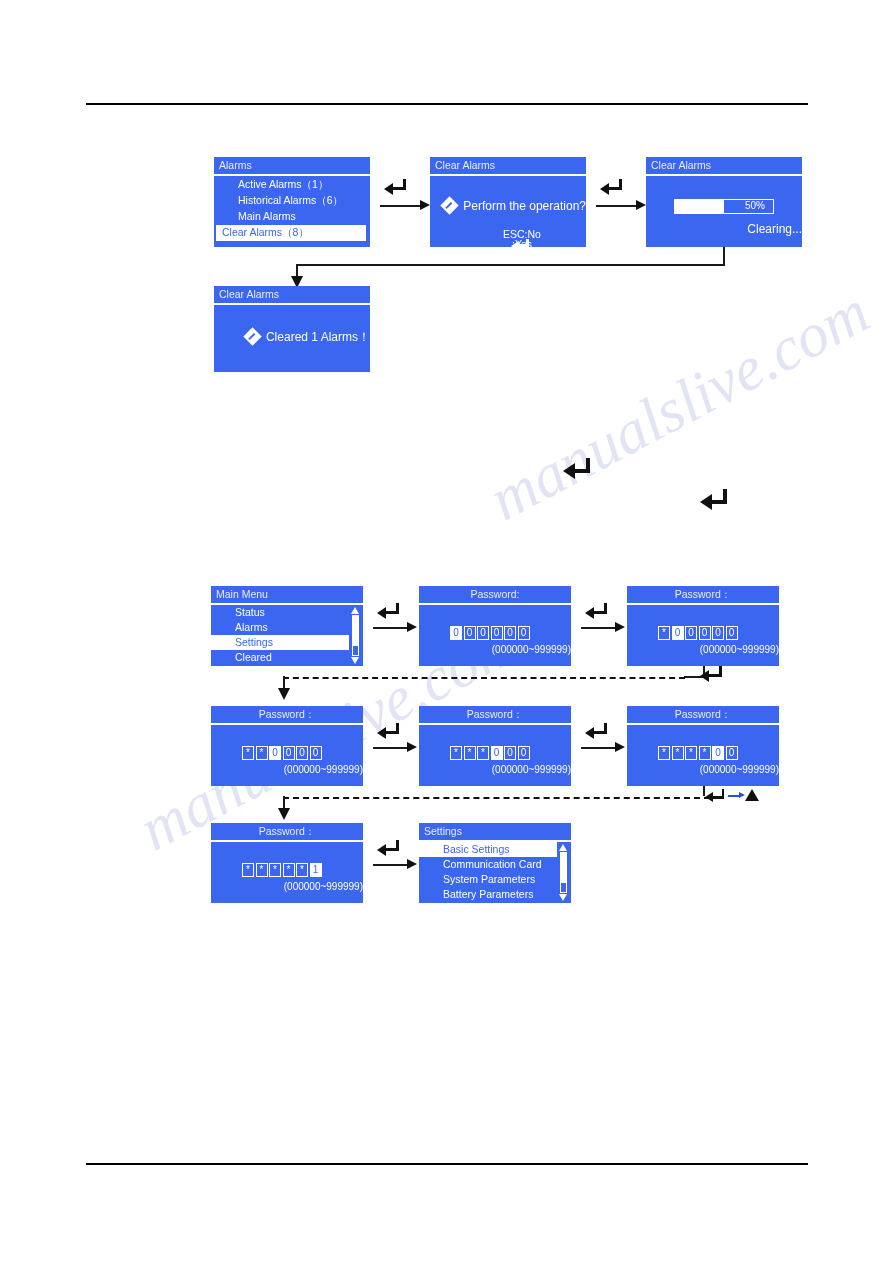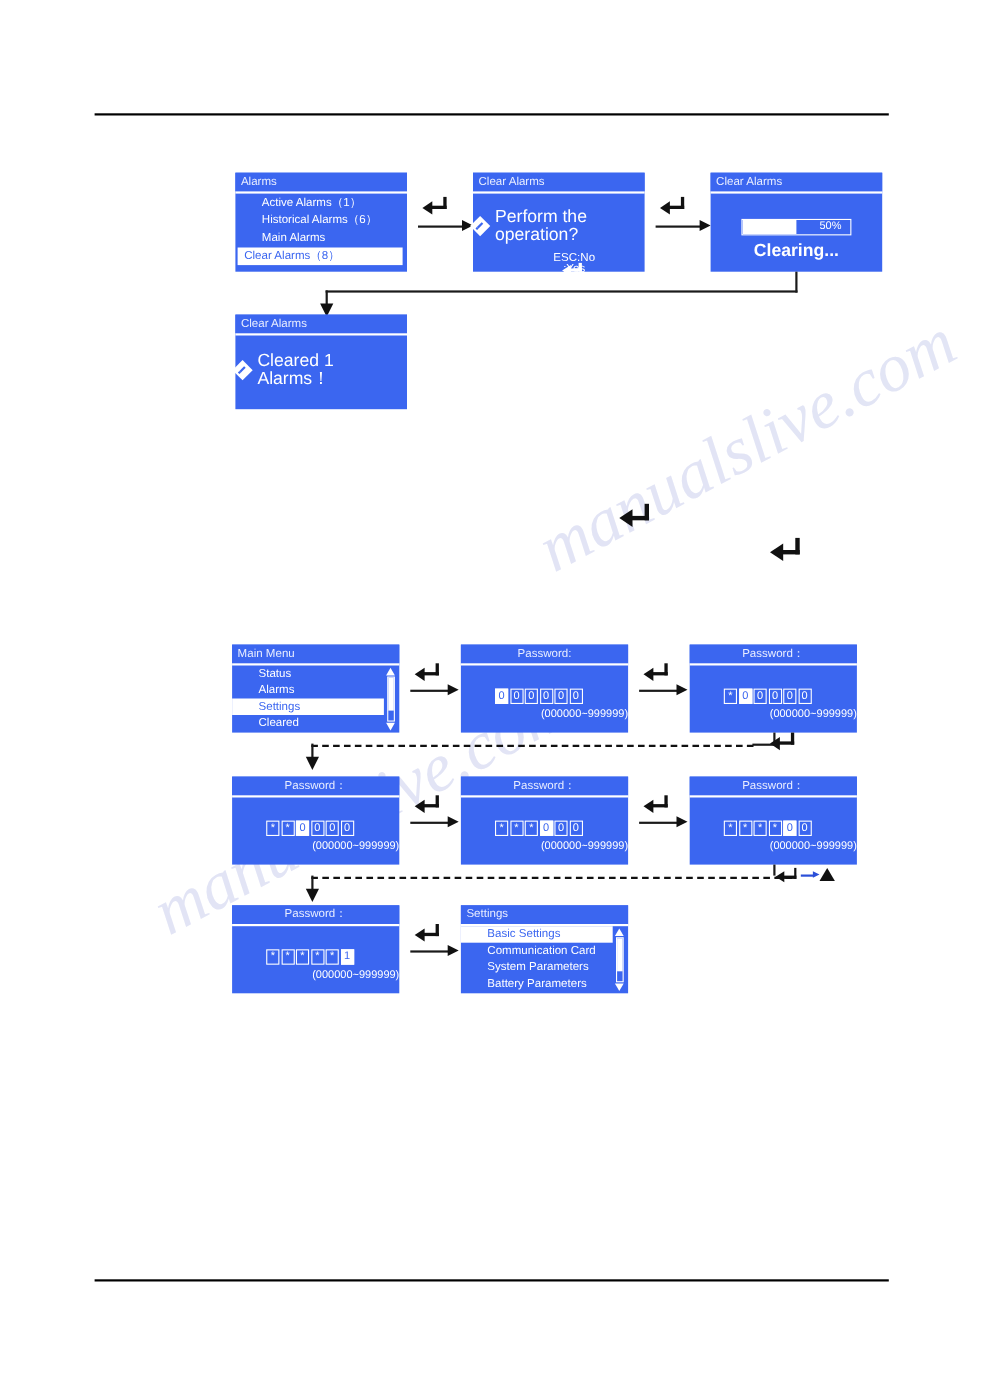--- a/index.html
+++ b/index.html
@@ -50,22 +50,22 @@
     border:1px solid #ffffff;box-sizing:border-box;
   }
   .sbar .thumb{position:absolute;left:2px;right:2px;background:#ffffff;}
   .sbar .ar{position:absolute;left:0;width:0;height:0;}
   .sbar .ar.up{top:0;border-left:4.5px solid transparent;border-right:4.5px solid transparent;border-bottom:7px solid #ffffff;}
   .sbar .ar.dn{bottom:0;border-left:4.5px solid transparent;border-right:4.5px solid transparent;border-top:7px solid #ffffff;}
 
   
   .dlg-line{
     position:absolute;left:0;width:100%;
-    display:flex;align-items:center;justify-content:center;
-    font-size:16px;color:#ffffff;
+    display:flex;align-items:center;justify-content:flex-end;
+    font-size:12px;color:#ffffff;
   }
   .warn-ico{
     display:inline-block;width:13px;height:13px;background:#ffffff;
     transform:rotate(45deg);margin-right:7px;position:relative;flex:none;
   }
   .warn-ico::after{
     content:"";position:absolute;left:5.3px;top:2.5px;width:2px;height:6px;
     background:#3b66f0;
   }
   .warn-ico::before{
@@ -217,21 +217,21 @@
 </div>
 
 <div class="lcd" style="left:646px;top:157px;width:156px;height:90px;">
   <div class="lcd-title left">Clear Alarms</div>
   <div class="lcd-sep"></div>
   <div class="lcd-body">
     <div class="pbar" style="left:28px;top:23px;width:100px;height:15px;">
       <div class="fill" style="width:50%;"></div>
       <div class="pct">50%</div>
     </div>
-    <div class="dlg-line" style="top:45px;height:16px;font-weight:bold;">
+    <div class="dlg-line" style="top:45px;height:16px;">
       <span>Clearing...</span>
     </div>
   </div>
 </div>
 
 <div class="seg vseg" style="left:723px;top:247px;height:19px;"></div>
 <div class="seg hseg" style="left:296px;top:264px;width:429px;"></div>
 <div class="seg vseg" style="left:296px;top:264px;height:14px;"></div>
 <div class="arrow-d" style="left:291px;top:276px;"></div>
 

